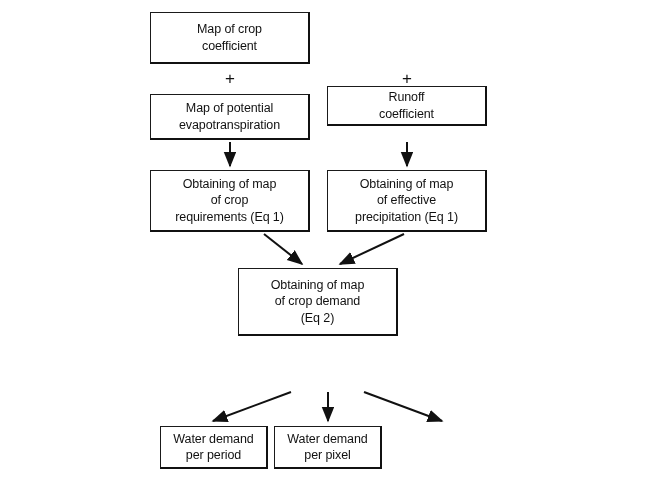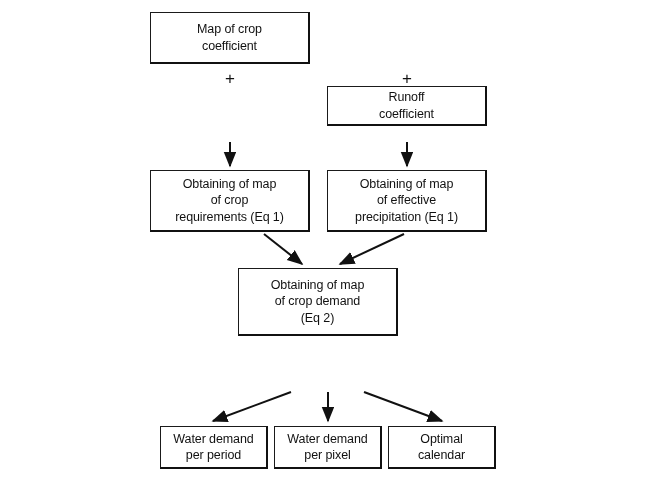--- a/index.html
+++ b/index.html
@@ -92,20 +92,24 @@
   <div class="node" style="left:150px; top:12px; width:160px; height:52px;">
     <span class="label">Map of crop
 coefficient</span>
   </div>
 
 
   <div class="plus" style="left:150px; top:70px; width:160px;">+</div>
 
   <div class="plus" style="left:327px; top:70px; width:160px;">+</div>
 
+  <div class="node" style="left:150px; top:94px; width:160px; height:46px;">
+    <span class="label">Map of potential
+evapotranspiration</span>
+  </div>
 
   <div class="node" style="left:327px; top:86px; width:160px; height:40px;">
     <span class="label">Runoff
 coefficient</span>
   </div>
 
   <div class="node" style="left:150px; top:170px; width:160px; height:62px;">
     <span class="label">Obtaining of map
 of crop
 requirements (Eq 1)</span>
@@ -127,18 +131,14 @@
   <div class="node" style="left:160px; top:426px; width:108px; height:43px;">
     <span class="label">Water demand
 per period</span>
   </div>
 
   <div class="node" style="left:274px; top:426px; width:108px; height:43px;">
     <span class="label">Water demand
 per pixel</span>
   </div>
 
-  <div class="node" style="left:388px; top:426px; width:108px; height:43px;">
-    <span class="label">Optimal
-calendar</span>
-  </div>
 
 </div>
 
 </body></html>

